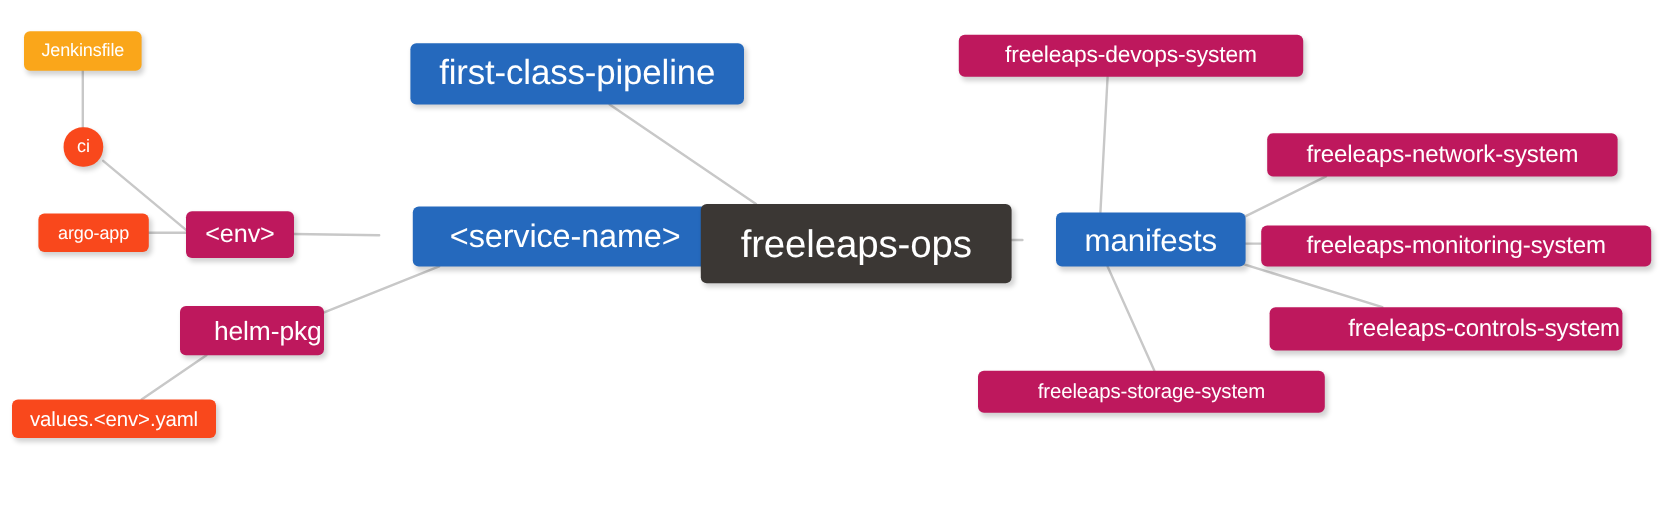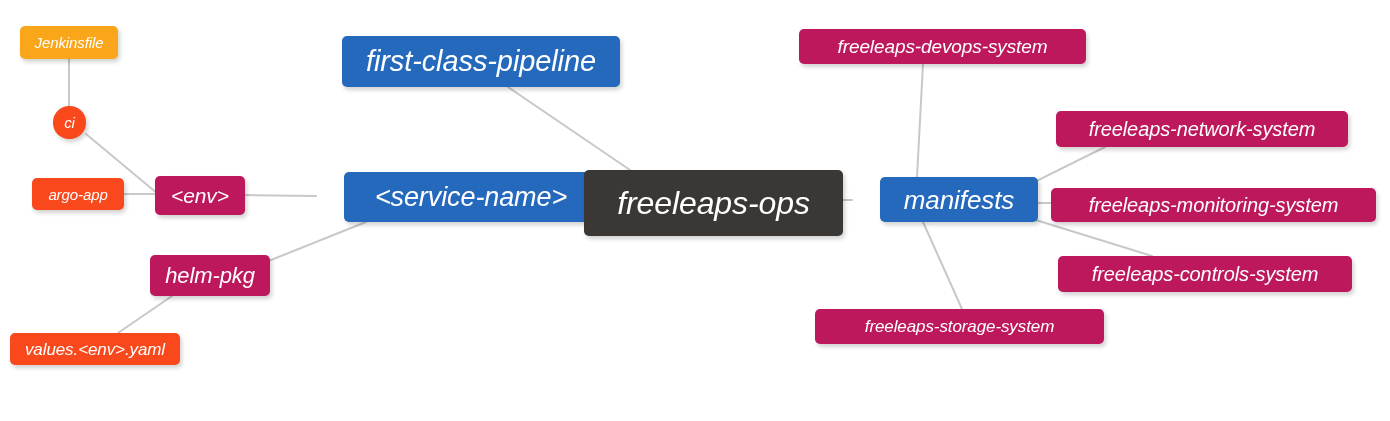--- a/index.html
+++ b/index.html
@@ -10,21 +10,20 @@
   }
   body {
     font-family: "Liberation Sans", sans-serif;
   }
   #canvas {
     position: relative;
     width: 1390px;
     height: 421px;
     background: #ffffff;
     overflow: hidden;
-    font-style: italic;
   }
   #edge-layer {
     position: absolute;
     left: 0;
     top: 0;
     width: 1390px;
     height: 421px;
     pointer-events: none;
   }
   .node {
@@ -77,21 +76,21 @@
       </div>
       <div class="node c-red" style="left: 53px; top: 106px; width: 33px; height: 33px; font-size: 15px; border-radius: 16px;">
         <span class="node-label">ci</span>
       </div>
       <div class="node c-red" style="left: 32px; top: 178px; width: 92px; height: 32px; font-size: 15px;">
         <span class="node-label">argo-app</span>
       </div>
       <div class="node c-green" style="left: 155px; top: 176px; width: 90px; height: 39px; font-size: 21px;">
         <span class="node-label">&lt;env&gt;</span>
       </div>
-      <div class="node c-green" style="left: 150px; top: 255px; width: 120px; height: 41px; font-size: 22px;">
+      <div class="node c-green" style="left: 150px; top: 255px; width: 120px; height: 41px; font-size: 22px; justify-content: flex-end;">
         <span class="node-label">helm-pkg</span>
       </div>
       <div class="node c-red" style="left: 10px; top: 333px; width: 170px; height: 32px; font-size: 17px;">
         <span class="node-label">values.&lt;env&gt;.yaml</span>
       </div>
       <div class="node c-blue" style="left: 314px; top: 36px; width: 278px; height: 51px; font-size: 29px;">
         <span class="node-label">first-class-pipeline</span>
       </div>
       <div class="node c-blue" style="left: 316px; top: 172px; width: 254px; height: 50px; font-size: 27px;">
         <span class="node-label">&lt;service-name&gt;</span>
@@ -104,20 +103,20 @@
       </div>
       <div class="node c-green" style="left: 799px; top: 29px; width: 287px; height: 35px; font-size: 19px;">
         <span class="node-label">freeleaps-devops-system</span>
       </div>
       <div class="node c-green" style="left: 1056px; top: 111px; width: 292px; height: 36px; font-size: 20px;">
         <span class="node-label">freeleaps-network-system</span>
       </div>
       <div class="node c-green" style="left: 1051px; top: 188px; width: 325px; height: 34px; font-size: 20px;">
         <span class="node-label">freeleaps-monitoring-system</span>
       </div>
-      <div class="node c-green" style="left: 1058px; top: 256px; width: 294px; height: 36px; font-size: 20px;">
+      <div class="node c-green" style="left: 1058px; top: 256px; width: 294px; height: 36px; font-size: 20px; justify-content: flex-end;">
         <span class="node-label">freeleaps-controls-system</span>
       </div>
       <div class="node c-green" style="left: 815px; top: 309px; width: 289px; height: 35px; font-size: 17px;">
         <span class="node-label">freeleaps-storage-system</span>
       </div>
     </div>
 </div>
 
 </body></html>

